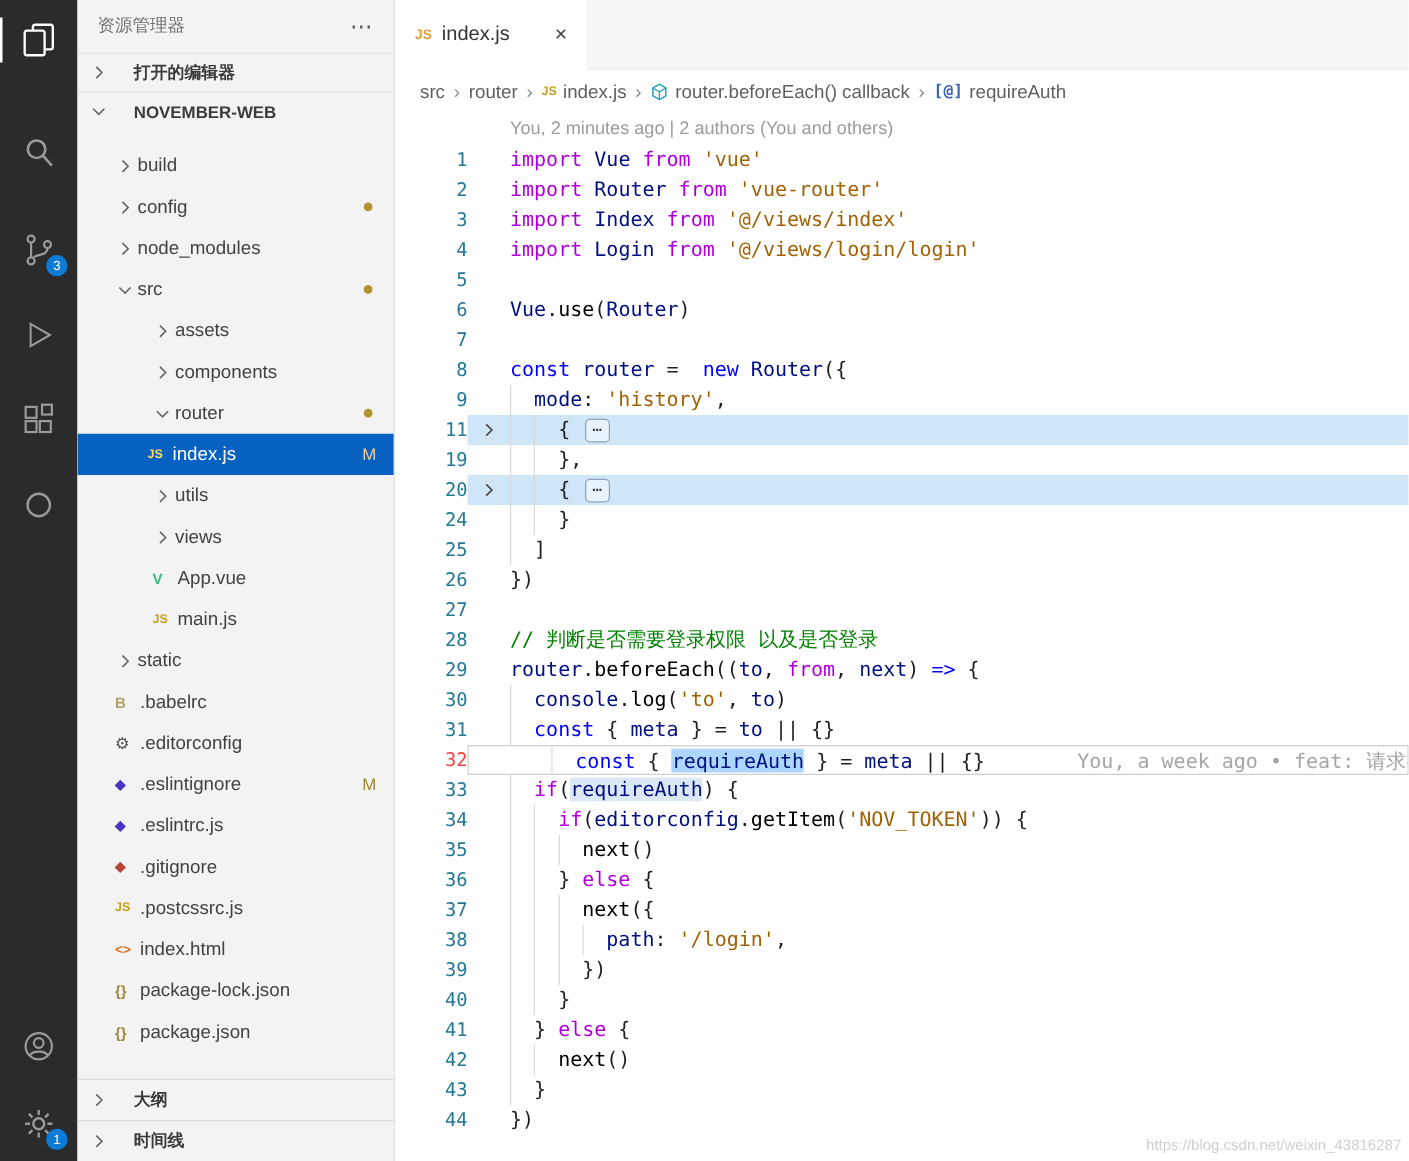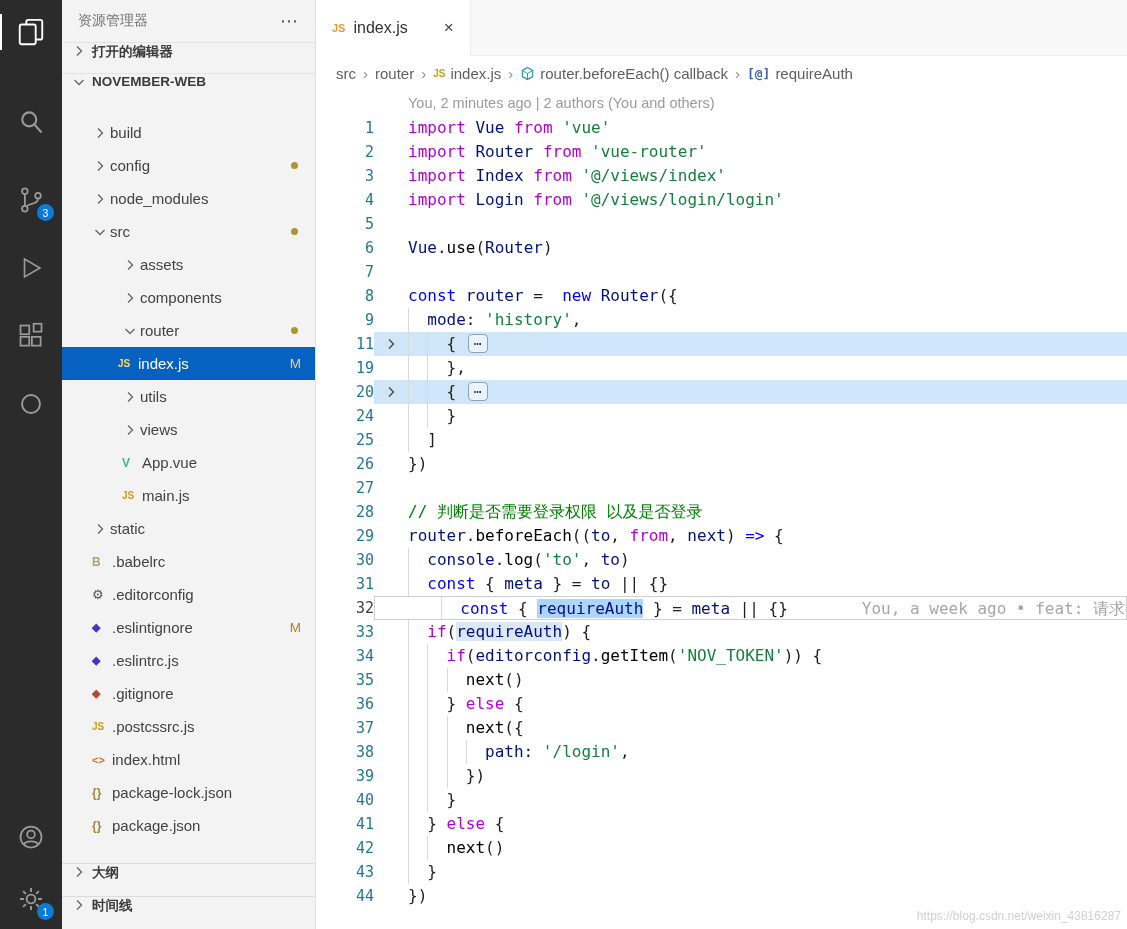--- a/index.html
+++ b/index.html
@@ -22,22 +22,22 @@
   .ab-badge { position:absolute; right:8px; bottom:5px; min-width:17px; height:17px; border-radius:9px;
               background:#0c7bd5; color:#fff; font-size:10.5px; display:flex; align-items:center;
               justify-content:center; padding:0 3px; font-family:"Liberation Sans",sans-serif; }
 
   
   .sidebar { width:254px; flex:none; background:#f3f3f3; border-right:1px solid #e2e2e2;
              display:flex; flex-direction:column; color:#3b3b3b; }
   .sb-title { height:42px; flex:none; display:flex; align-items:center; justify-content:space-between;
               padding:0 16px; color:#6f6f6f; font-size:14px; }
   .sb-more { color:#5a5a5a; font-size:18px; letter-spacing:1px; cursor:pointer; }
-  .sb-sec { height:31px; flex:none; display:flex; align-items:flex-start; padding-left:9px;
-            font-weight:700; font-size:13.5px; color:#3b3b3b; border-top:1px solid #e3e3e3; cursor:pointer; }
+  .sb-sec { height:31px; flex:none; display:flex; align-items:center; padding-left:9px;
+            font-weight:700; font-size:13.5px; color:#3b3b3b; border-top:1px solid #e3e3e3; cursor:pointer;gap:15px; }
   .sb-sec .twist { margin-right:3px; }
   .sb-tree { flex:1; overflow:hidden; padding-top:12px; }
   .trow { display:flex; align-items:center; height:33px; font-size:15px; color:#424242; cursor:pointer; }
   .lvl1 { padding-left:30px; } .lvl2 { padding-left:60px; } .lvl3 { padding-left:56px; }
   .twist { width:18px; height:16px; flex:none; display:inline-flex; align-items:center; color:#646464; }
   .fi { width:20px; flex:none; font-weight:700; font-size:10px; font-family:"Liberation Sans",sans-serif; }
   .fi-js { color:#c99f1e; }
   .fi-vue { color:#41b883; font-size:12px; }
   .fi-babel { color:#b3a26b; font-size:12px; }
   .fi-editorconfig { color:#555; font-size:13px; font-weight:400; }
@@ -70,23 +70,23 @@
   .bfield { color:#3b63b5; font-weight:600; font-size:13px; font-family:"DejaVu Sans Mono",monospace; }
   .codelens { height:26px; flex:none; line-height:26px; padding-left:92px; color:#9b9b9b; font-size:14.5px; }
   .code { flex:1; overflow:hidden; font-family:"DejaVu Sans Mono",monospace; }
   .crow { display:flex; height:24px; line-height:24px; }
   .num { width:58px; flex:none; text-align:right; color:#237893; font-size:15px; user-select:none; cursor:pointer; }
   .rowbody { flex:1; min-width:0; display:flex; }
   .foldc { width:34px; flex:none; display:inline-flex; align-items:center; justify-content:center; color:#424242; cursor:pointer; }
   .content { flex:1; min-width:0; overflow:hidden; white-space:pre; position:relative; font-size:16px; color:#1e1e1e; }
   .folded .rowbody { background:#cfe5f8; }
   .current .rowbody { border:1px solid #cfcfcf;padding-left:32px; }
-  .current .num { color:#404040; }
+  .current .num { color:#ef4444; }
   .g { position:absolute; top:0; bottom:0; width:1px; background:#d9d9d9; display:block; }
-  .k { color:#af00db; } .s { color:#0000ff; } .t { color:#15803d; } .v { color:#001080; }
+  .k { color:#af00db; } .s { color:#0000ff; } .t { color:#a16207; } .v { color:#001080; }
   .f { color:#000000; } .c { color:#008000; } .p { color:#1e1e1e; }
   .sel { background:#add6ff; }
   .occ { background:#dbe7f4; }
   .foldbadge { display:inline-block; border:1px solid #8ea4b8; border-radius:4px; padding:0 5px; margin-left:2px;
                font-size:13px; line-height:17px; color:#333; background:rgba(255,255,255,.55); vertical-align:1px; cursor:pointer; }
   .blame { color:#a6a6a6; margin-left:74px; }
   .watermark { position:absolute; right:6px; bottom:6px; color:#d0d0d0; font-size:12px; pointer-events:none; }
   svg { display:block; }
 </style>
 </head>

